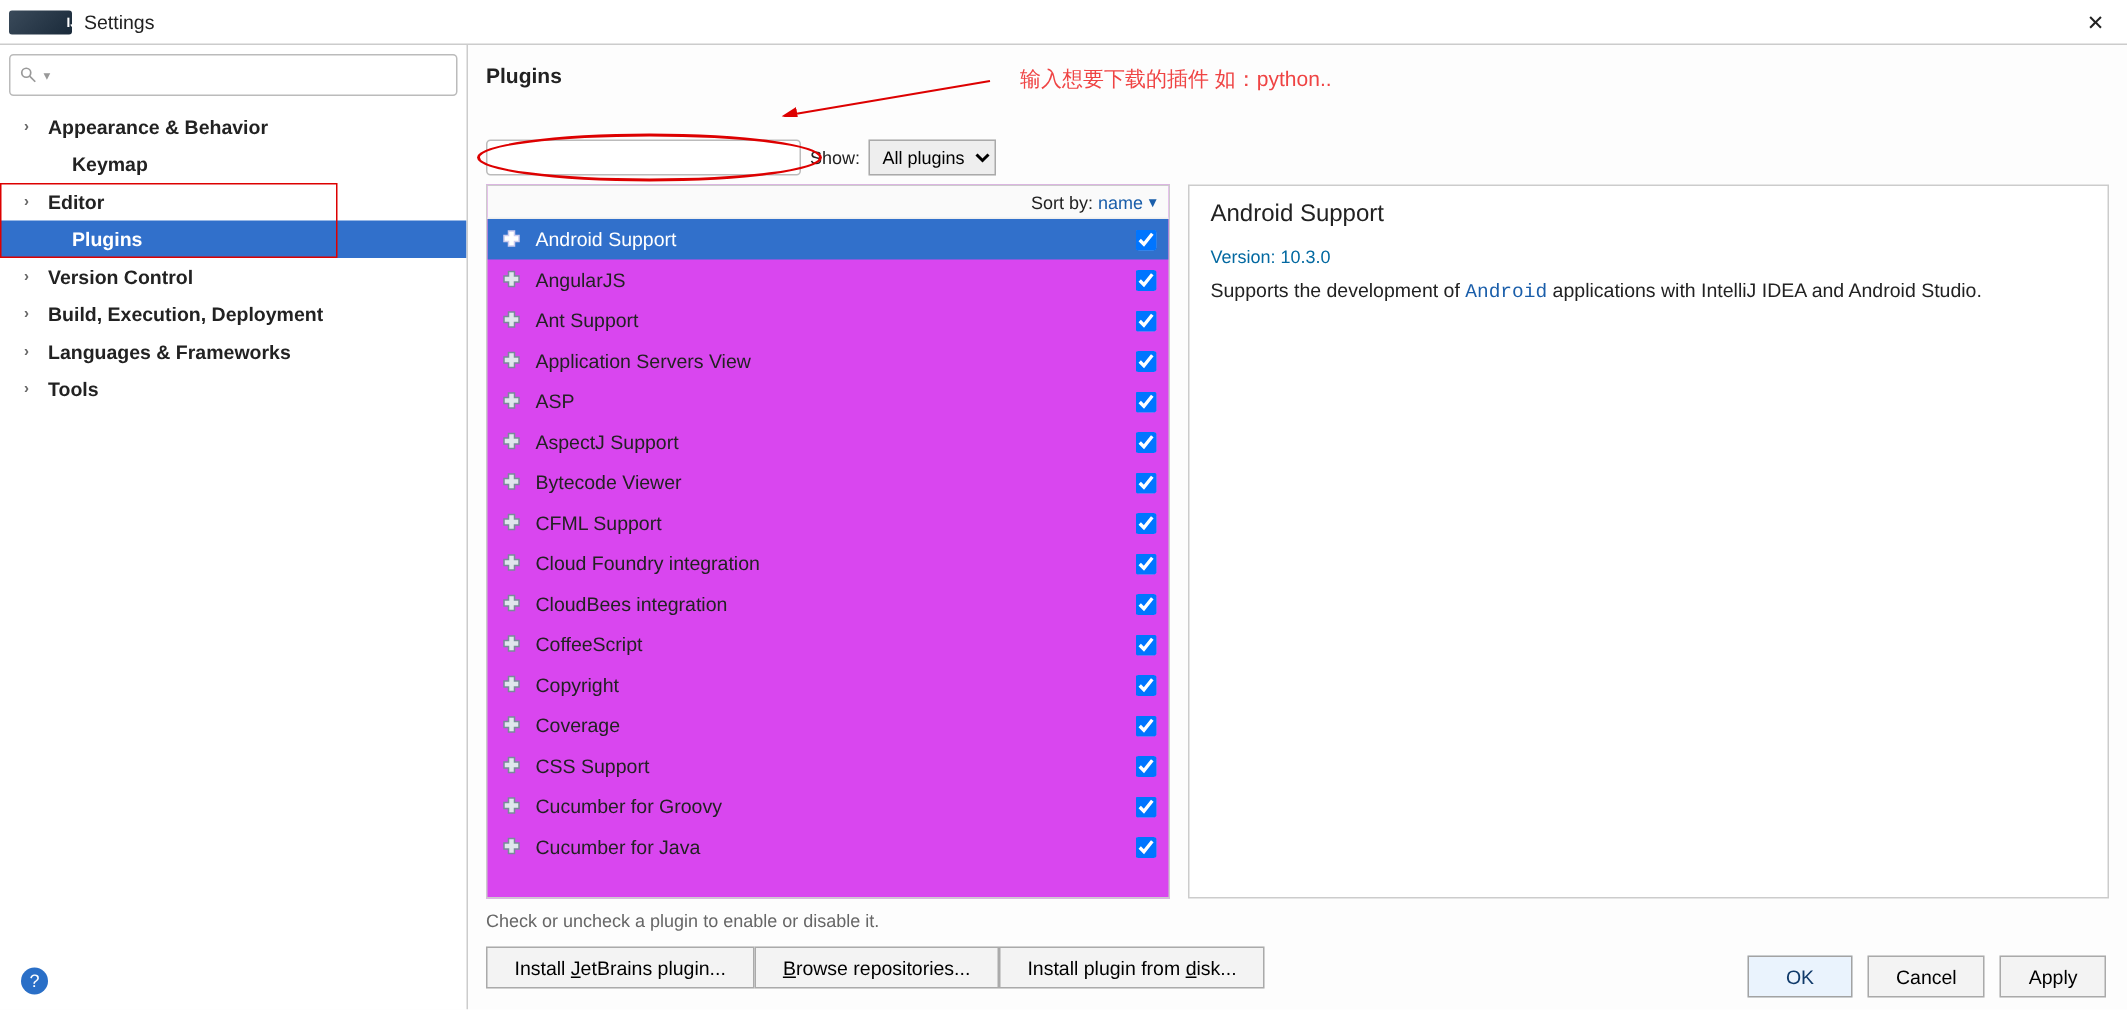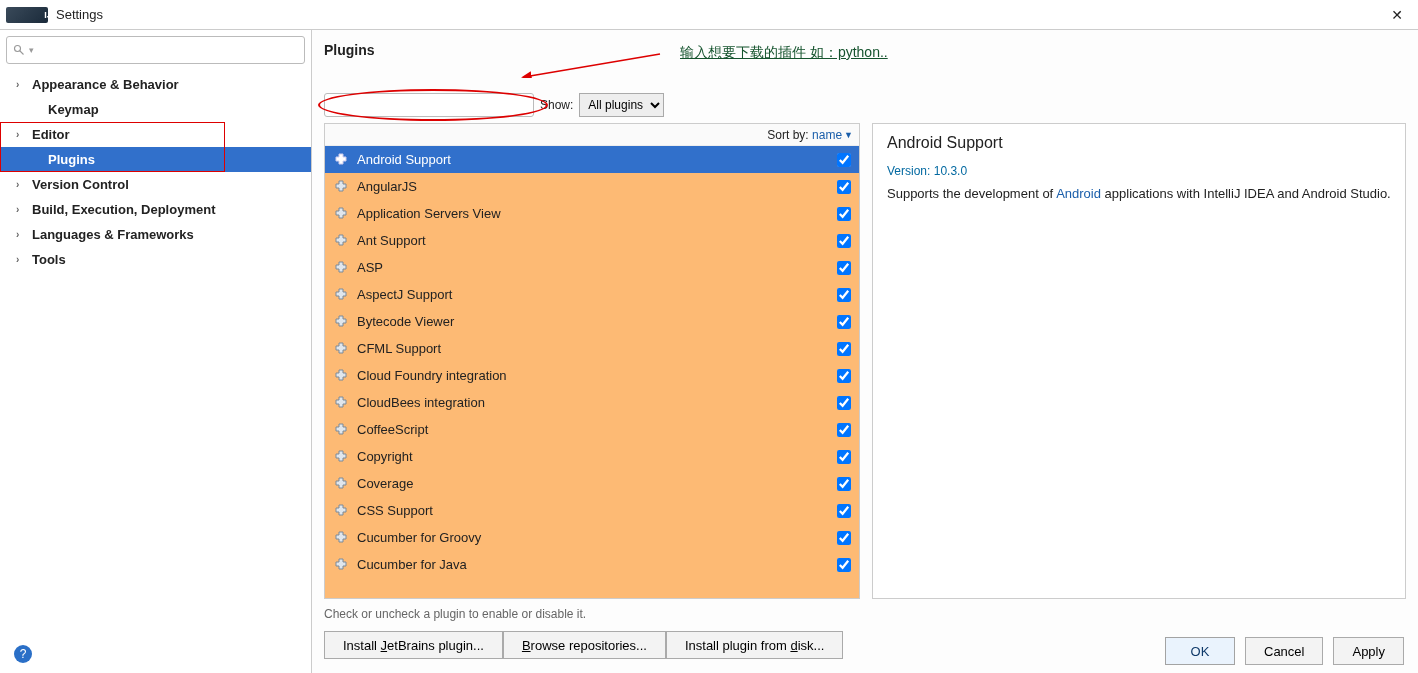--- a/index.html
+++ b/index.html
@@ -26,50 +26,50 @@
 .content-title { font-size:14px; font-weight:bold; margin-bottom:10px; }
 .filter-row { display:flex; align-items:center; gap:6px; position:relative;margin-top:35px; }
 .plugin-search { width:210px; height:24px; border:1px solid #bbb; border-radius:3px; padding:0 4px 0 22px; position:relative; }
 .plugin-search-wrap { position:relative; }
 .plugin-search-wrap svg.sicon { position:absolute; left:5px; top:5px; }
 .red-oval { position:absolute; border:2px solid #d00; border-radius:50%; width:230px; height:32px; left:-6px; top:-4px; pointer-events:none; }
 .show-label { font-size:12px; }
 .show-select { height:24px; border:1px solid #aaa; background:#eee; font-size:12px; padding:0 4px; }
 
 .body-row { display:flex; flex:1; min-height:0; padding:0 12px 0 12px; gap:12px; }
-.plugin-list-panel { width:536px; border:1px solid #ccc; display:flex; flex-direction:column; background:#fdba74; }
+.plugin-list-panel { width:456px; border:1px solid #ccc; display:flex; flex-direction:column; background:#d946ef; }
 .sort-row { height:22px; display:flex; align-items:center; justify-content:flex-end; padding-right:6px; font-size:12px; background:#fafafa; border-bottom:1px solid #eee; }
 .sort-link { color:#1a5eaa; cursor:pointer; }
 .sort-caret { color:#1a5eaa; font-size:9px; margin-left:2px; }
 .plugin-list { flex:1; overflow:auto; }
 .plugin-row { height:27px; display:flex; align-items:center; padding:0 8px 0 8px; cursor:pointer; }
 .plugin-row.selected { background:#3170cb; color:#fff; }
 .plugin-icon { width:16px; height:16px; margin-right:8px; flex-shrink:0; }
 .plugin-name { flex:1; font-size:13px; }
 .plugin-check { width:14px; height:14px; }
 
 .detail-panel { flex:1; border:1px solid #ccc; background:#fff; padding:10px 14px; }
 .detail-title { font-size:16px; margin-bottom:12px; }
 .detail-version { font-size:12px; color:#0369a1; margin-bottom:8px; }
 .detail-desc { font-size:13px; }
-.detail-desc a { color:#1a5eaa; text-decoration:none; }
+.detail-desc a { color:#1a5eaa; text-decoration:none;font-family:Liberation Mono, monospace; }
 
 .hint-row { padding:8px 12px 10px 12px; font-size:12px; color:#666; }
 .button-row { padding:0 12px 14px 12px; display:flex; gap:0; }
 .btn { height:28px; border:1px solid #aaa; background:#f3f3f3; padding:0 18px; font-size:13px; cursor:pointer; }
 .btn u { text-decoration: underline; }
 
 .footer { position:absolute; bottom:8px; right:14px; display:flex; gap:10px; align-items:center; }
 .footer .btn { min-width:70px; }
 .btn.ok { border:1px solid #a3a3a3; background:#eaf3fd; color:#103a6a; }
 .btn.disabled { color:#000000; }
 .help-icon { position:absolute; left:14px; bottom:10px; width:18px; height:18px; border-radius:50%; background:#2a6fc7; color:#fff; font-size:12px; display:flex; align-items:center; justify-content:center; cursor:pointer; }
 
 .annot-arrow { position:absolute; left:520px; top:48px; color:#d00; pointer-events:none; }
-.annot-text { position:absolute; left:680px; top:44px; color:#14532d; font-size:14px; font-family: "Microsoft YaHei","SimSun",sans-serif; pointer-events:none;text-decoration:underline; }
+.annot-text { position:absolute; left:680px; top:44px; color:#ef4444; font-size:14px; font-family: "Microsoft YaHei","SimSun",sans-serif; pointer-events:none; }
 </style>
 </head>
 <body>
 
 <div class="titlebar">
   <span class="titlebar-icon">IJ</span>
   <span>Settings</span>
   <span class="titlebar-close">✕</span>
 </div>
 
@@ -157,28 +157,28 @@
               <span class="plugin-icon"><svg width="16" height="16" viewBox="0 0 16 16">
                   <path d="M6 2h4v3l3 0v4h-3v3h-4v-3h-3v-4h3z" fill="#e0e6ec" stroke="#7a8a9a" stroke-width="1"></path>
                 </svg></span>
               <span class="plugin-name">AngularJS</span>
               <input type="checkbox" class="plugin-check" checked="" style="">
             </div>
             <div class="plugin-row">
               <span class="plugin-icon"><svg width="16" height="16" viewBox="0 0 16 16">
                   <path d="M6 2h4v3l3 0v4h-3v3h-4v-3h-3v-4h3z" fill="#e0e6ec" stroke="#7a8a9a" stroke-width="1"></path>
                 </svg></span>
+              <span class="plugin-name">Ant Support</span>
+              <input type="checkbox" class="plugin-check" checked="" style="">
+            </div>
+            <div class="plugin-row">
+              <span class="plugin-icon"><svg width="16" height="16" viewBox="0 0 16 16">
+                  <path d="M6 2h4v3l3 0v4h-3v3h-4v-3h-3v-4h3z" fill="#e0e6ec" stroke="#7a8a9a" stroke-width="1"></path>
+                </svg></span>
               <span class="plugin-name">Application Servers View</span>
-              <input type="checkbox" class="plugin-check" checked="" style="">
-            </div>
-            <div class="plugin-row">
-              <span class="plugin-icon"><svg width="16" height="16" viewBox="0 0 16 16">
-                  <path d="M6 2h4v3l3 0v4h-3v3h-4v-3h-3v-4h3z" fill="#e0e6ec" stroke="#7a8a9a" stroke-width="1"></path>
-                </svg></span>
-              <span class="plugin-name">Ant Support</span>
               <input type="checkbox" class="plugin-check" checked="" style="">
             </div>
             <div class="plugin-row">
               <span class="plugin-icon"><svg width="16" height="16" viewBox="0 0 16 16">
                   <path d="M6 2h4v3l3 0v4h-3v3h-4v-3h-3v-4h3z" fill="#e0e6ec" stroke="#7a8a9a" stroke-width="1"></path>
                 </svg></span>
               <span class="plugin-name">ASP</span>
               <input type="checkbox" class="plugin-check" checked="" style="">
             </div>
             <div class="plugin-row">

